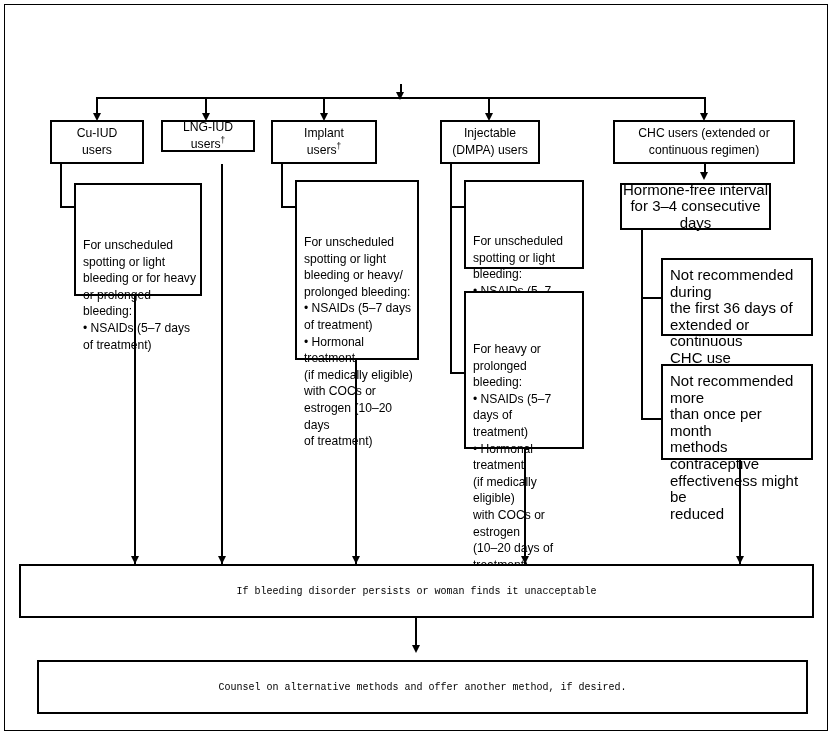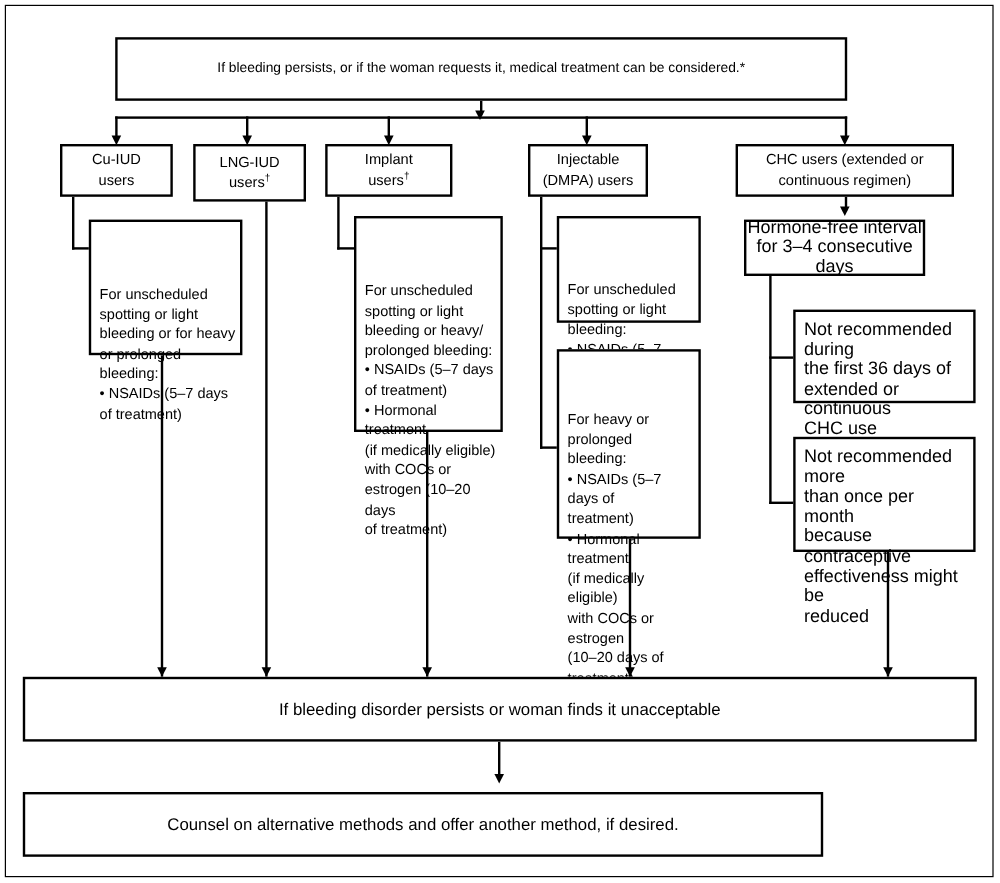--- a/index.html
+++ b/index.html
@@ -48,21 +48,21 @@
     align-items: flex-start;
     text-align: left;
     padding-left: 7px;
     padding-right: 4px;
     justify-content: flex-start;
   }
   .hdr { font-size: 11.5px; line-height: 15px; }
   .meth { font-size: 12.2px; line-height: 17px; }
   .detail { font-size: 12.1px; line-height: 16.6px; margin-top: 44px; }
   .chcbox { font-size: 15px; line-height: 16.6px; }
-  .bottom { font-size: 14px; line-height: 15px; }
+  .bottom { font-size: 10px; line-height: 15px; font-family: Liberation Mono, monospace; }
 
   
   .ln {
     position: absolute;
     background: #000000;
     z-index: 2;
   }
   .vl { width: 2.4px; }
   .hl { height: 2.4px; }
   .arrow {
@@ -76,23 +76,20 @@
   }
   sup { font-size: 0.68em; vertical-align: super; line-height: 0; }
 </style>
 </head>
 <body>
 
 <div id="canvas">
 
   <div class="frame"></div>
 
-  <div class="box center" style="left:96px; top:31px; width:610px; height:53px;">
-    <div class="txt hdr">If bleeding persists, or if the woman requests it, medical treatment can be considered.*</div>
-  </div>
 
   <div class="ln vl" style="left:399.8px; top:84px; height:12px;"></div>
   <div class="arrow" style="left:396.4px; top:92px;"></div>
 
   <div class="ln hl" style="left:96px; top:96.5px; width:610px;"></div>
 
   <div class="ln vl" style="left:96px; top:96.5px; height:19px;"></div>
   <div class="arrow" style="left:92.6px; top:113px;"></div>
 
   <div class="ln vl" style="left:205px; top:96.5px; height:19px;"></div>
@@ -107,21 +104,21 @@
   <div class="ln vl" style="left:703.6px; top:96.5px; height:19px;"></div>
   <div class="arrow" style="left:700.2px; top:113px;"></div>
 
   <div class="box center" style="left:50px; top:120px; width:94px; height:44px;">
     <div class="txt meth">
       <span>Cu-IUD</span>
       <span><span>users</span></span>
     </div>
   </div>
 
-  <div class="box center" style="left:161px; top:120px; width:94px; height:48px;">
+  <div class="box center" style="left:161px; top:120px; width:94px; height:32px;">
     <div class="txt meth">
       <span>LNG-IUD</span>
       <span><span>users</span><sup>†</sup></span>
     </div>
   </div>
 
   <div class="box center" style="left:271px; top:120px; width:106px; height:44px;">
     <div class="txt meth">
       <span>Implant</span>
       <span><span>users</span><sup>†</sup></span>
@@ -222,32 +219,32 @@
   <div class="box leftal" style="left:661px; top:258px; width:152px; height:78px;">
     <div class="txt chcbox" style="padding-top:7px;">Not recommended during
 the first 36 days of
 extended or continuous
 CHC use</div>
   </div>
 
   <div class="box leftal" style="left:661px; top:364px; width:152px; height:96px;">
     <div class="txt chcbox" style="padding-top:7px;">Not recommended more
 than once per month
-because contraceptive
+methods contraceptive
 effectiveness might be
 reduced</div>
   </div>
 
   <div class="ln vl" style="left:739px; top:460px; height:104px;"></div>
   <div class="arrow" style="left:735.6px; top:556px;"></div>
 
   <div class="box center" style="left:19px; top:564px; width:795px; height:54px;">
     <div class="txt bottom">If bleeding disorder persists or woman finds it unacceptable</div>
   </div>
 
   <div class="ln vl" style="left:415px; top:618px; height:30px;"></div>
   <div class="arrow" style="left:411.6px; top:645px;"></div>
 
-  <div class="box center" style="left:19px; top:660px; width:667px; height:54px;">
+  <div class="box center" style="left:37px; top:660px; width:771px; height:54px;">
     <div class="txt bottom">Counsel on alternative methods and offer another method, if desired.</div>
   </div>
 
 </div>
 
 </body></html>

